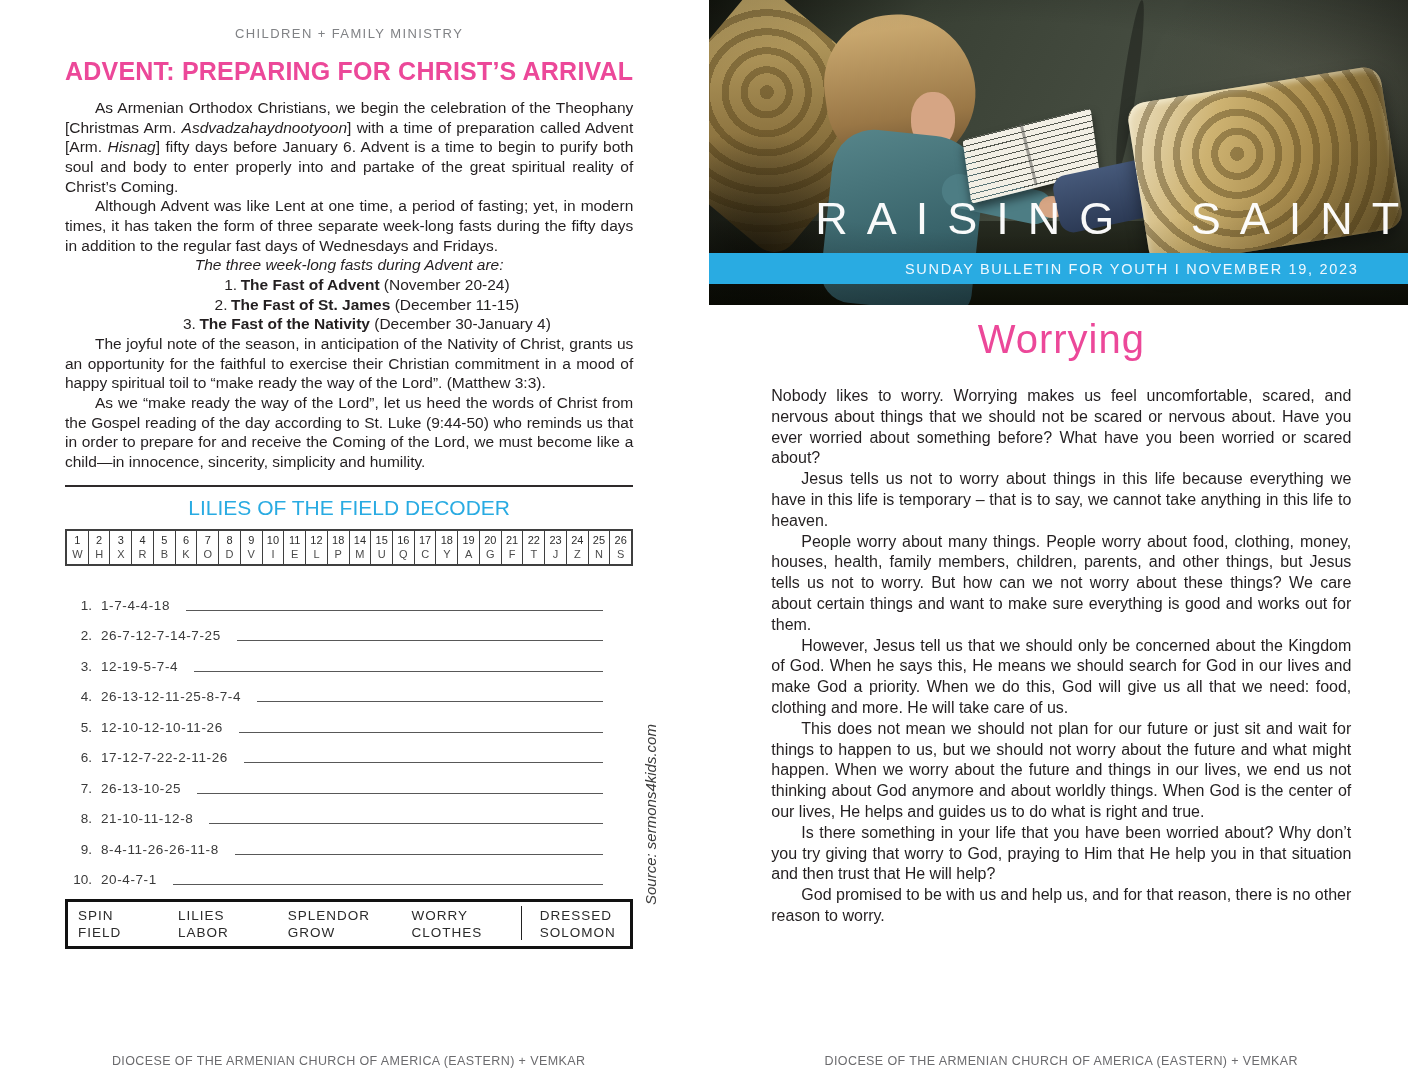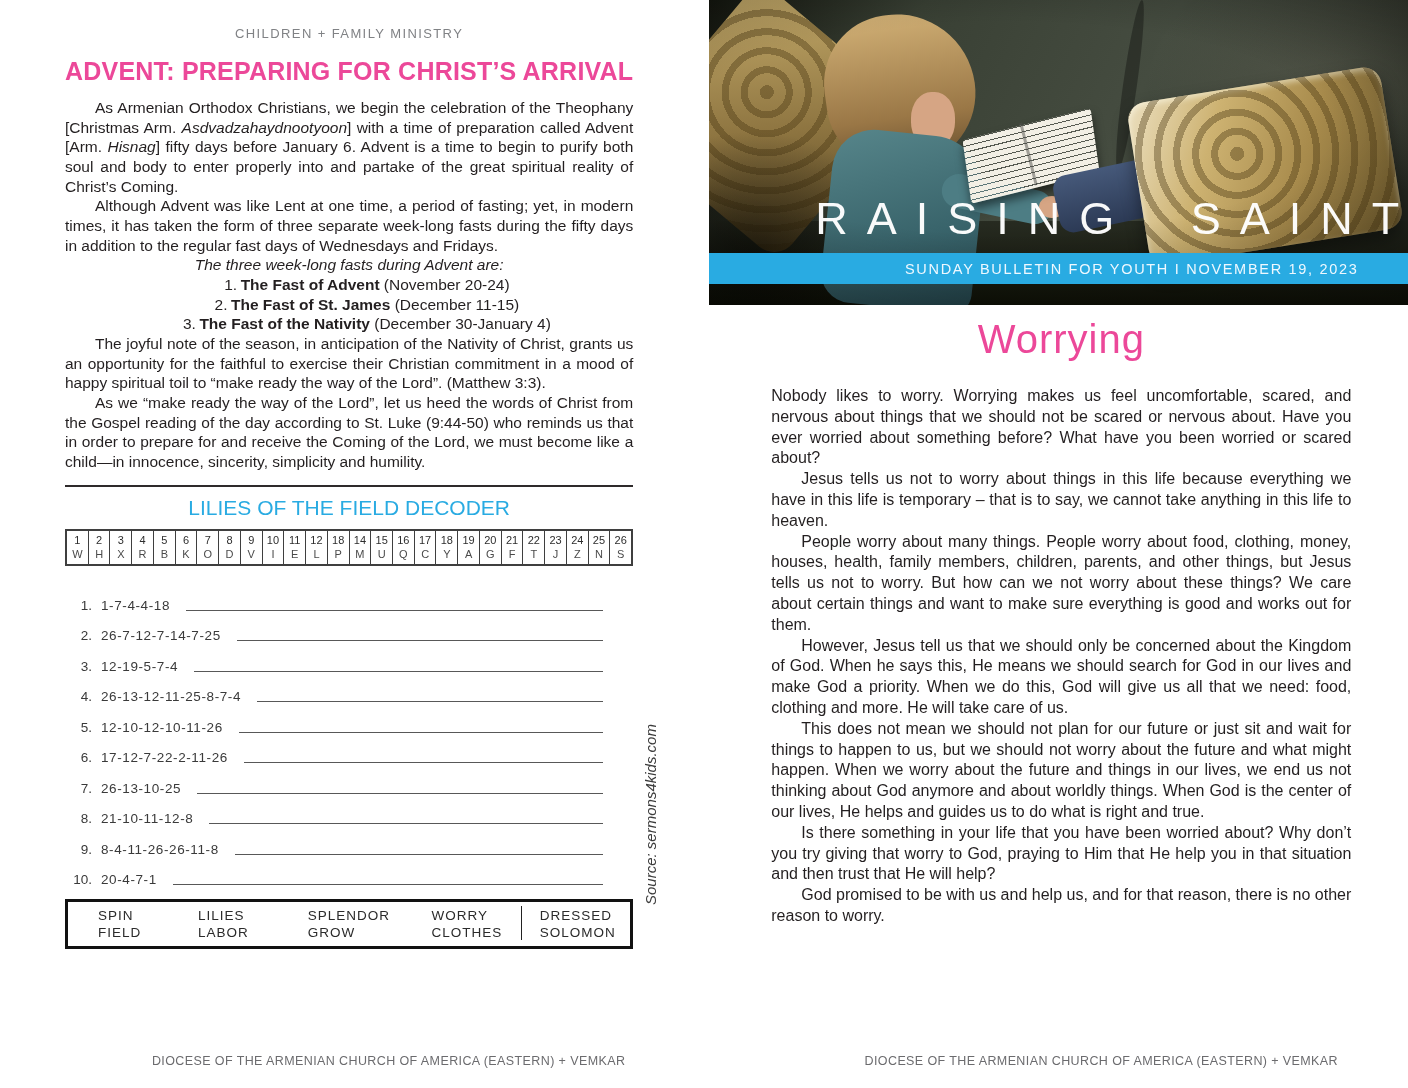--- a/index.html
+++ b/index.html
@@ -28,24 +28,24 @@
 
   .clues { margin-top:16px; position:relative; padding-right:30px; }
   .clue { display:flex; align-items:flex-end; height:30.5px; font-size:13.5px; color:#3a3a3a; }
   .clue-num { width:36px; text-align:right; padding-right:9px; flex:none; }
   .clue-code { letter-spacing:0.6px; flex:none; }
   .clue-line { flex:1; border-bottom:1.5px solid #585858; margin-left:16px; margin-bottom:2px; }
 
   .source-vert { position:absolute; right:38px; top:700px; height:230px; writing-mode:vertical-rl; transform:rotate(180deg); font-style:italic; font-size:15px; color:#3c3c3c; text-align:center; }
 
   .bank { margin-top:12px; border:3px solid #121212; display:grid; grid-template-columns:1.05fr 1.15fr 1.3fr 1.25fr 1.15fr; padding:4px 0 6px 0; }
-  .bank-cell { font-size:13.5px; letter-spacing:1px; color:#2b2b2b; padding:2px 0 0 30px; }
+  .bank-cell { font-size:13.5px; letter-spacing:1px; color:#2b2b2b; padding:2px 0 0 10px; }
   .bank-cell:nth-child(5n) { border-left:1.5px solid #222; padding-left:18px; }
 
-  .footer { position:absolute; bottom:20px; left:0; width:100%; text-align:center; font-size:12.5px; letter-spacing:0.4px; color:#6b6b6e;margin-left:40px; }
+  .footer { position:absolute; bottom:20px; left:0; width:100%; text-align:center; font-size:12.5px; letter-spacing:0.4px; color:#6b6b6e; }
 
   
   .cover { position:relative; width:845px; height:305px; overflow:hidden;
            background:linear-gradient(115deg,#14160f 0%,#394034 22%,#454c40 48%,#2b2f26 78%,#15170f 100%); }
   .cover > div { position:absolute; }
   .ph-backlight { top:-40px; right:30px; width:380px; height:240px; background:radial-gradient(ellipse at center, rgba(210,205,180,0.16) 0%, transparent 70%); }
   .ph-seam { left:49%; top:0; height:170px; width:14px; background:rgba(0,0,0,0.32); transform:skewX(-8deg); border-radius:50%; }
   .ph-seat { bottom:0; left:0; height:84px; width:100%; background:linear-gradient(#272b21,#101207); }
   .ph-arm { right:-24px; bottom:0; width:150px; height:160px; background:linear-gradient(160deg,#434a3d,#23261d); border-radius:36px 36px 0 0; }
   .ph-pillow-left { left:-38px; top:18px; width:195px; height:205px; transform:rotate(40deg); border-radius:24px;

